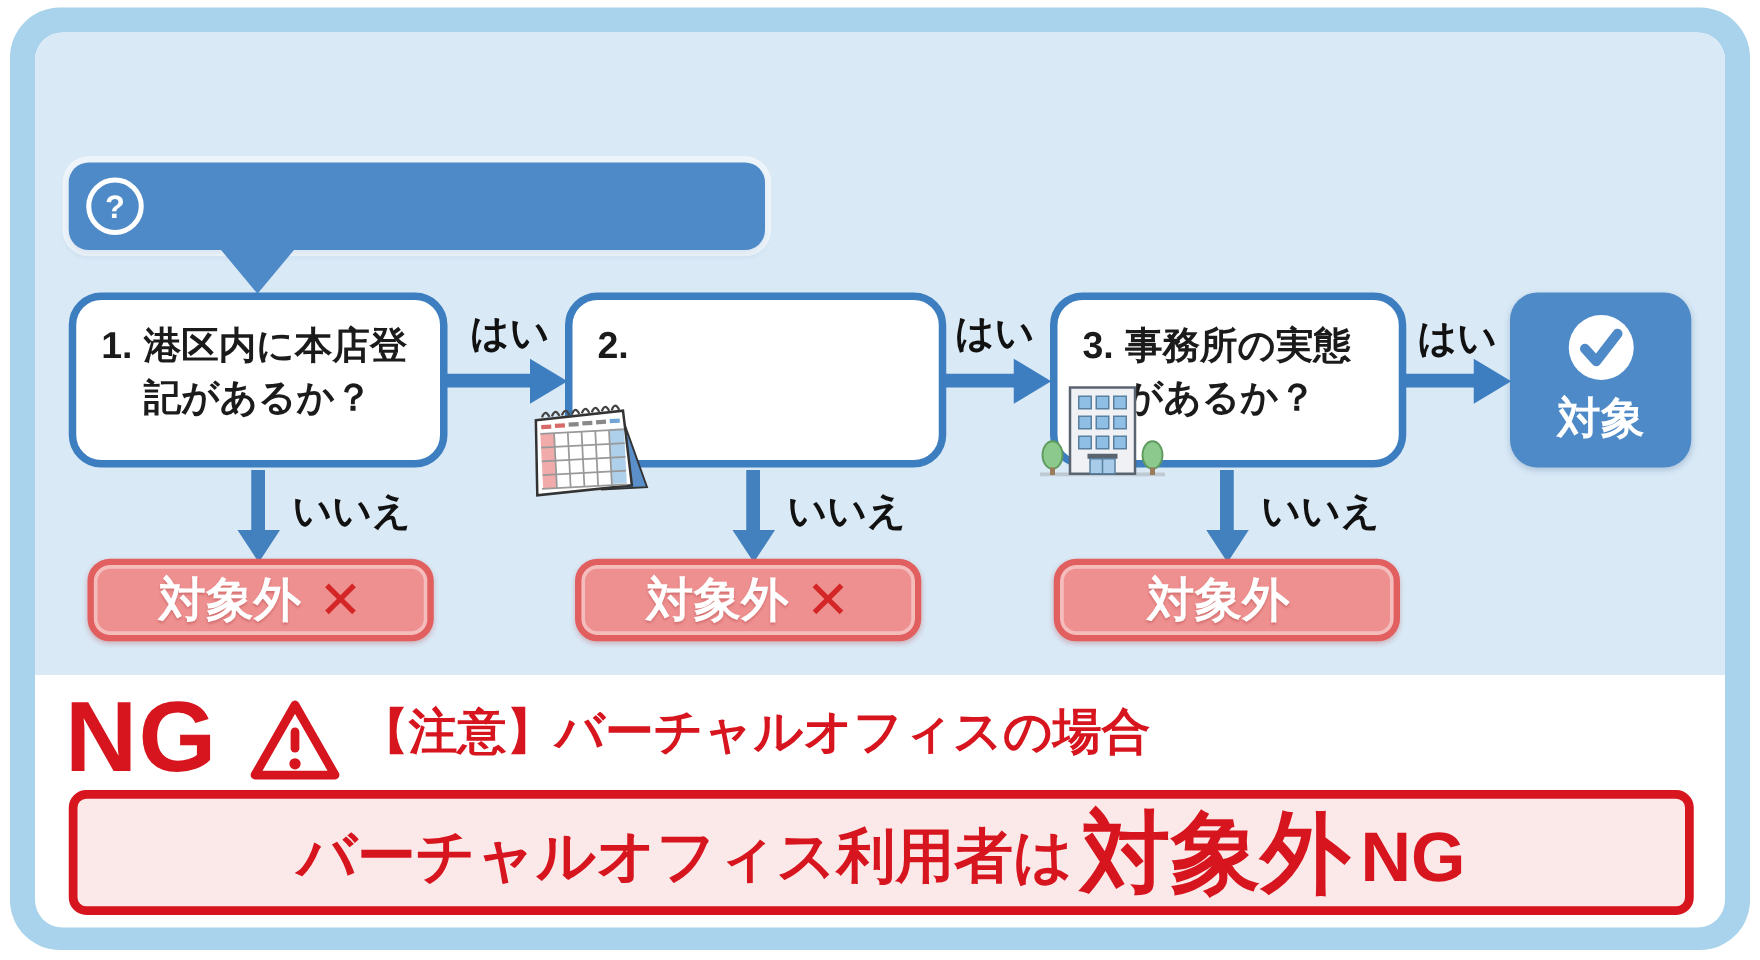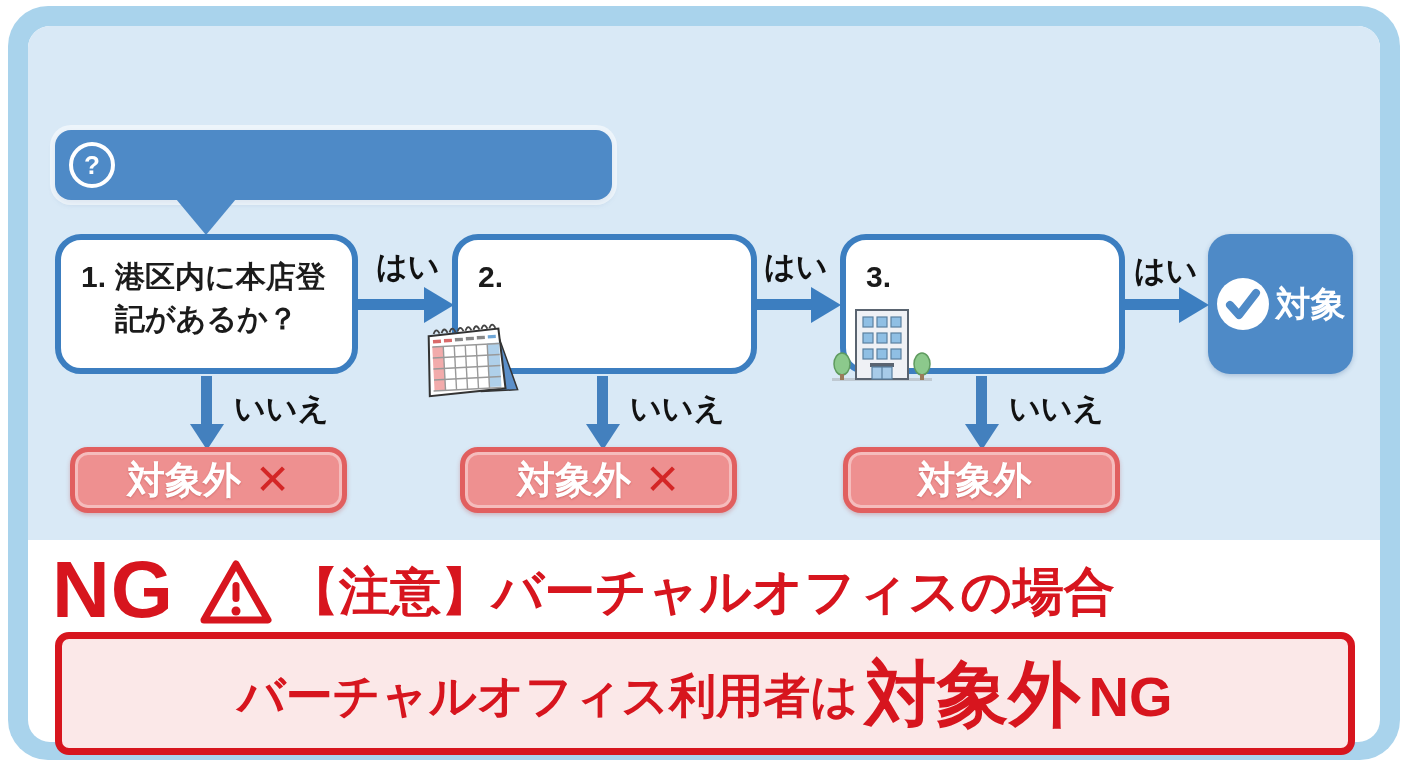--- a/index.html
+++ b/index.html
@@ -57,21 +57,21 @@
   .qbox .qtext{flex:0 1 auto;}
   .q1{left:55px;width:303px;}
   .q2{left:452px;width:305px;}
   .q3{left:840px;width:285px;}
   .q1 .qtext{max-width:218px;}
   .q2 .qtext{max-width:232px;}
   .q3 .qtext{max-width:192px;}
   
   .target-box{
     position:absolute;left:1208px;top:234px;width:145px;height:140px;
-    background:#4E8AC7;border-radius:22px;display:flex;
+    background:#4E8AC7;border-radius:22px;display:flex;flex-direction:column;
     align-items:center;justify-content:center;gap:6px;
     box-shadow:0 2px 5px rgba(60,100,150,.3);
   }
   .target-label{color:#ffffff;font-size:35px;font-weight:800;}
   
   .hline{position:absolute;height:11px;background:#3C7EC0;}
   .hhead{position:absolute;width:0;height:0;border-top:18px solid transparent;
     border-bottom:18px solid transparent;border-left:30px solid #3C7EC0;}
   .vline{position:absolute;width:11px;background:#4380BE;}
   .vhead{position:absolute;width:0;height:0;border-left:17px solid transparent;
@@ -95,25 +95,25 @@
   
   .calendar-icon{position:absolute;left:422px;top:320px;}
   .building-icon{position:absolute;left:828px;top:302px;}
   
   .ng-big{
     position:absolute;left:52px;top:544px;font-size:80px;font-weight:900;
     color:#D7151E;letter-spacing:1px;
   }
   .warn-triangle{position:absolute;left:198px;top:558px;}
   .warn-heading{
-    position:absolute;left:288px;top:558px;font-size:51px;font-weight:800;
+    position:absolute;left:288px;top:558px;font-size:39px;font-weight:800;
     color:#D7151E;white-space:nowrap;
   }
   .ng-box{
-    position:absolute;left:55px;top:632px;width:1300px;height:123px;
+    position:absolute;left:55px;top:632px;width:1300px;height:100px;
     background:#FBE8E8;border:7px solid #D7151E;border-radius:14px;
     box-sizing:border-box;display:flex;align-items:baseline;justify-content:center;
     color:#D7151E;
   }
   .ng-box-prefix{font-size:47px;font-weight:800;align-self:center;padding-top:6px;}
   .ng-box-emphasis{font-size:72px;font-weight:900;margin-left:6px;align-self:center;padding-top:2px;}
   .ng-box-suffix{font-size:56px;font-weight:900;margin-left:8px;align-self:center;padding-top:6px;}
 </style>
 </head>
 <body>
@@ -133,20 +133,21 @@
 
   <div class="qbox q1">
     <span class="qnum">1.</span>
     <span class="qtext">港区内に本店登記があるか？</span>
   </div>
   <div class="qbox q2">
     <span class="qnum">2.</span>
   </div>
   <div class="qbox q3">
     <span class="qnum">3.</span>
+    <span class="qtext">事務所の実態があるか？</span>
   </div>
 
   <svg class="calendar-icon" width="104" height="82" viewBox="0 0 104 82">
     <g transform="rotate(-3 50 40)">
       <polygon points="76,12 94,72 58,72" fill="#5B8FC9" stroke="#333" stroke-width="1.5"></polygon>
       <polygon points="8,14 78,10 82,70 6,74" fill="#ffffff" stroke="#333" stroke-width="2"></polygon>
       <g stroke="#444" stroke-width="1.8" fill="none">
         <path d="M13,12 q3,-7 6,0"></path>
           <path d="M21,11.6 q3,-7 6,0"></path>
           <path d="M29,11.2 q3,-7 6,0"></path>

